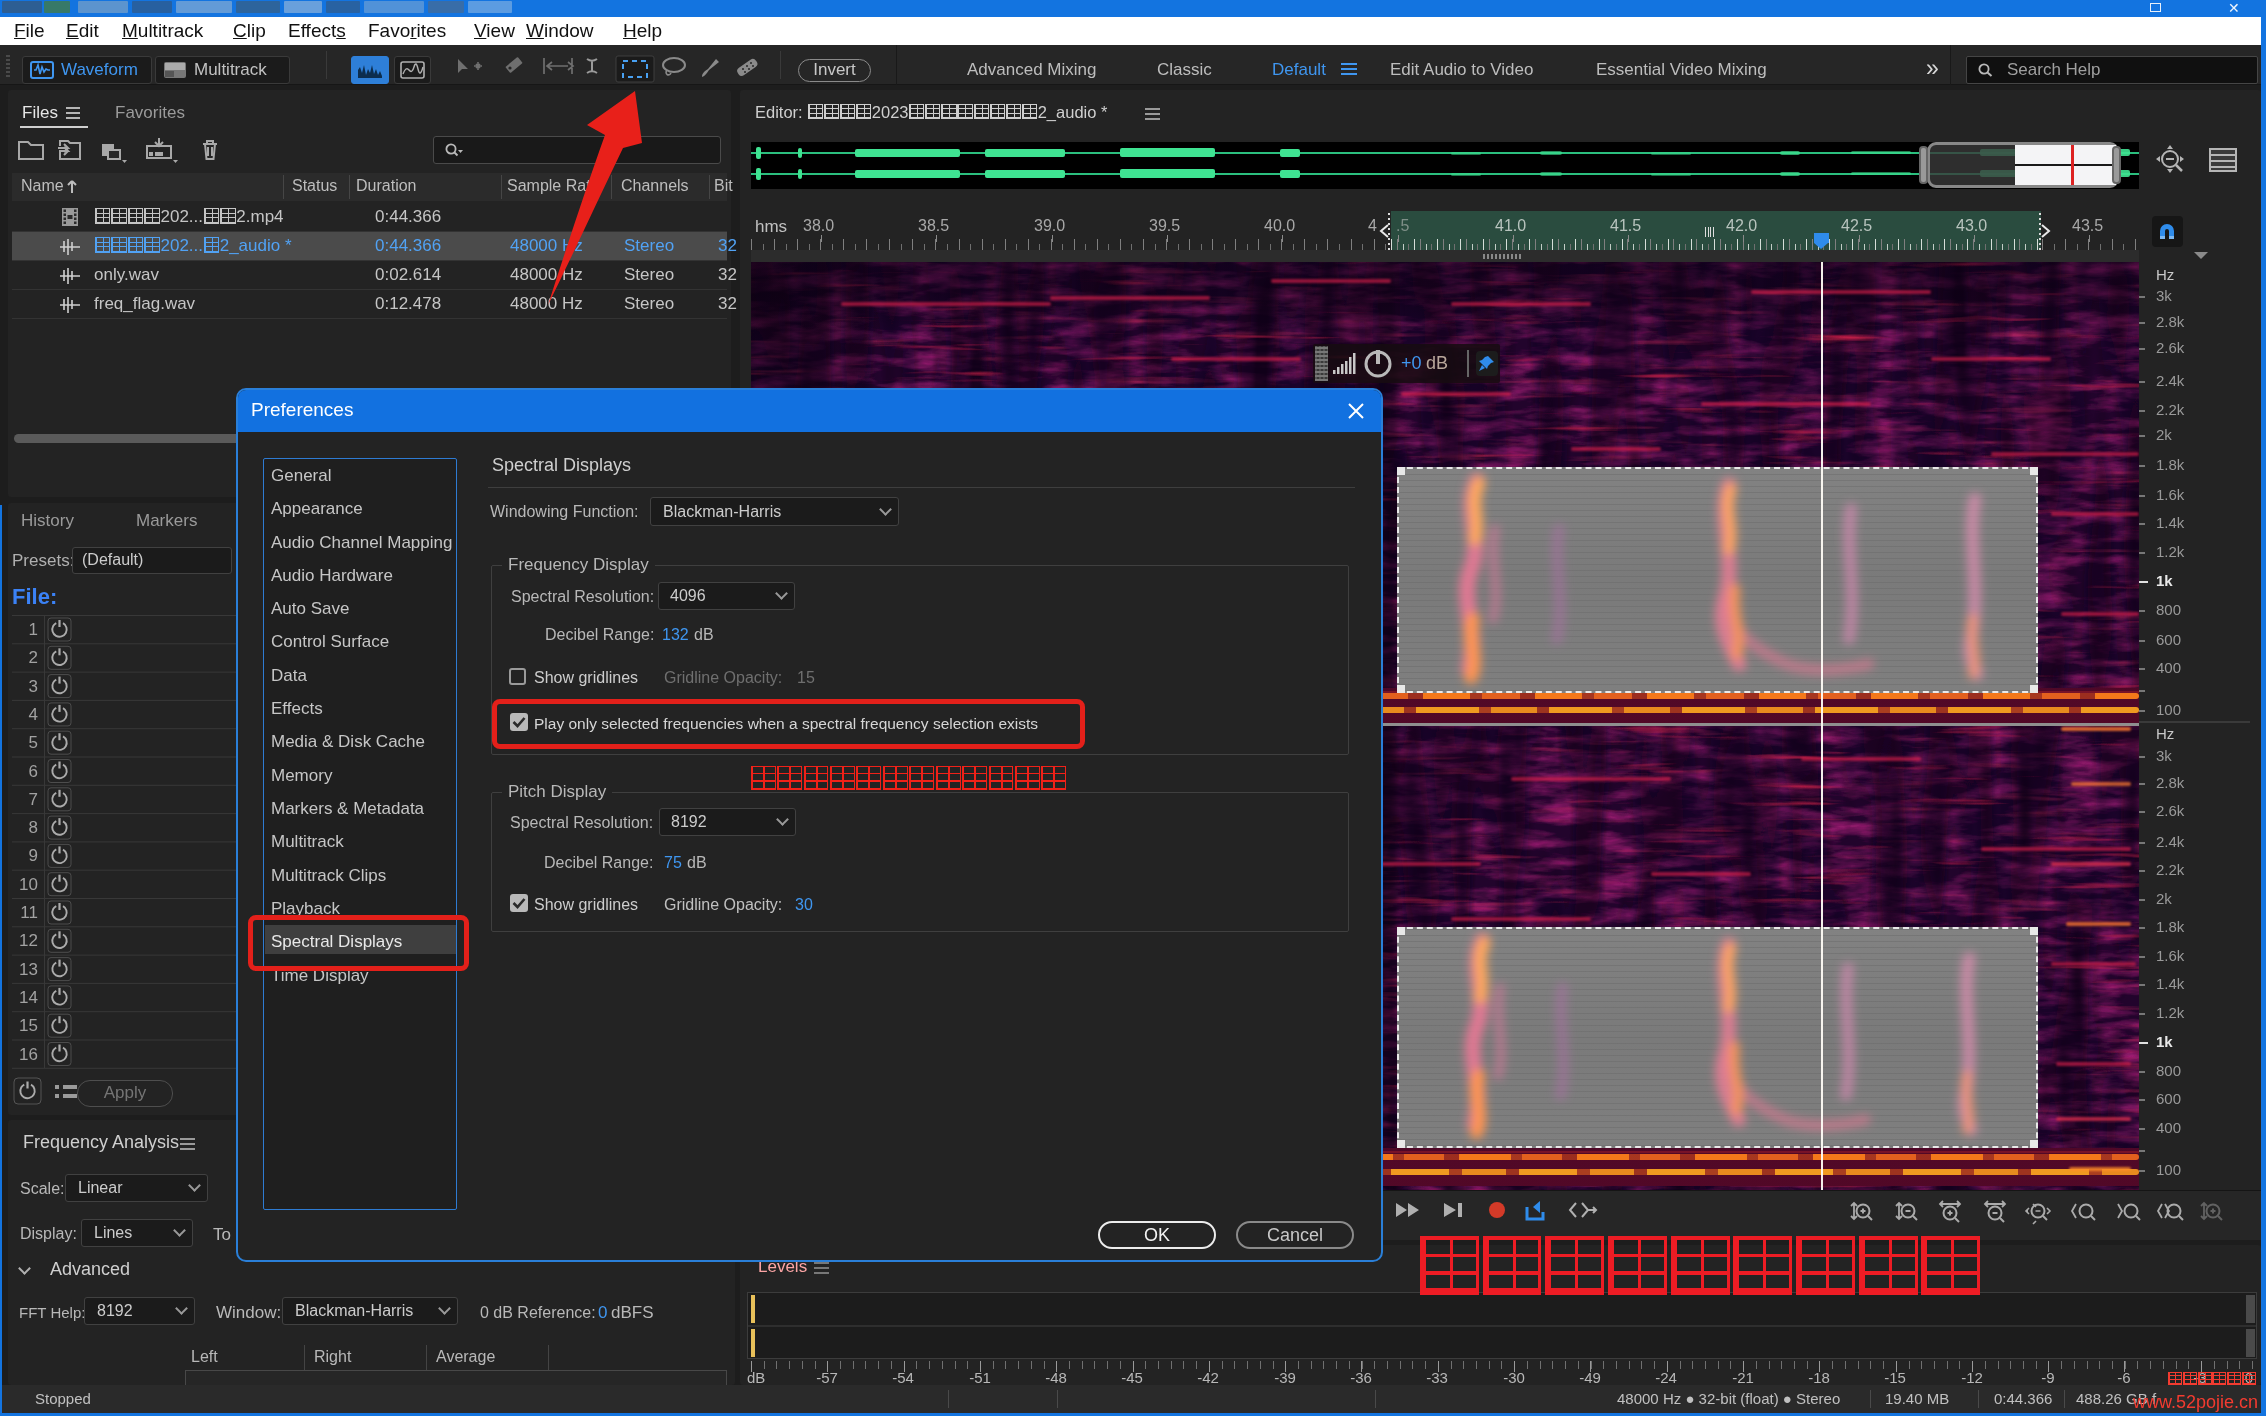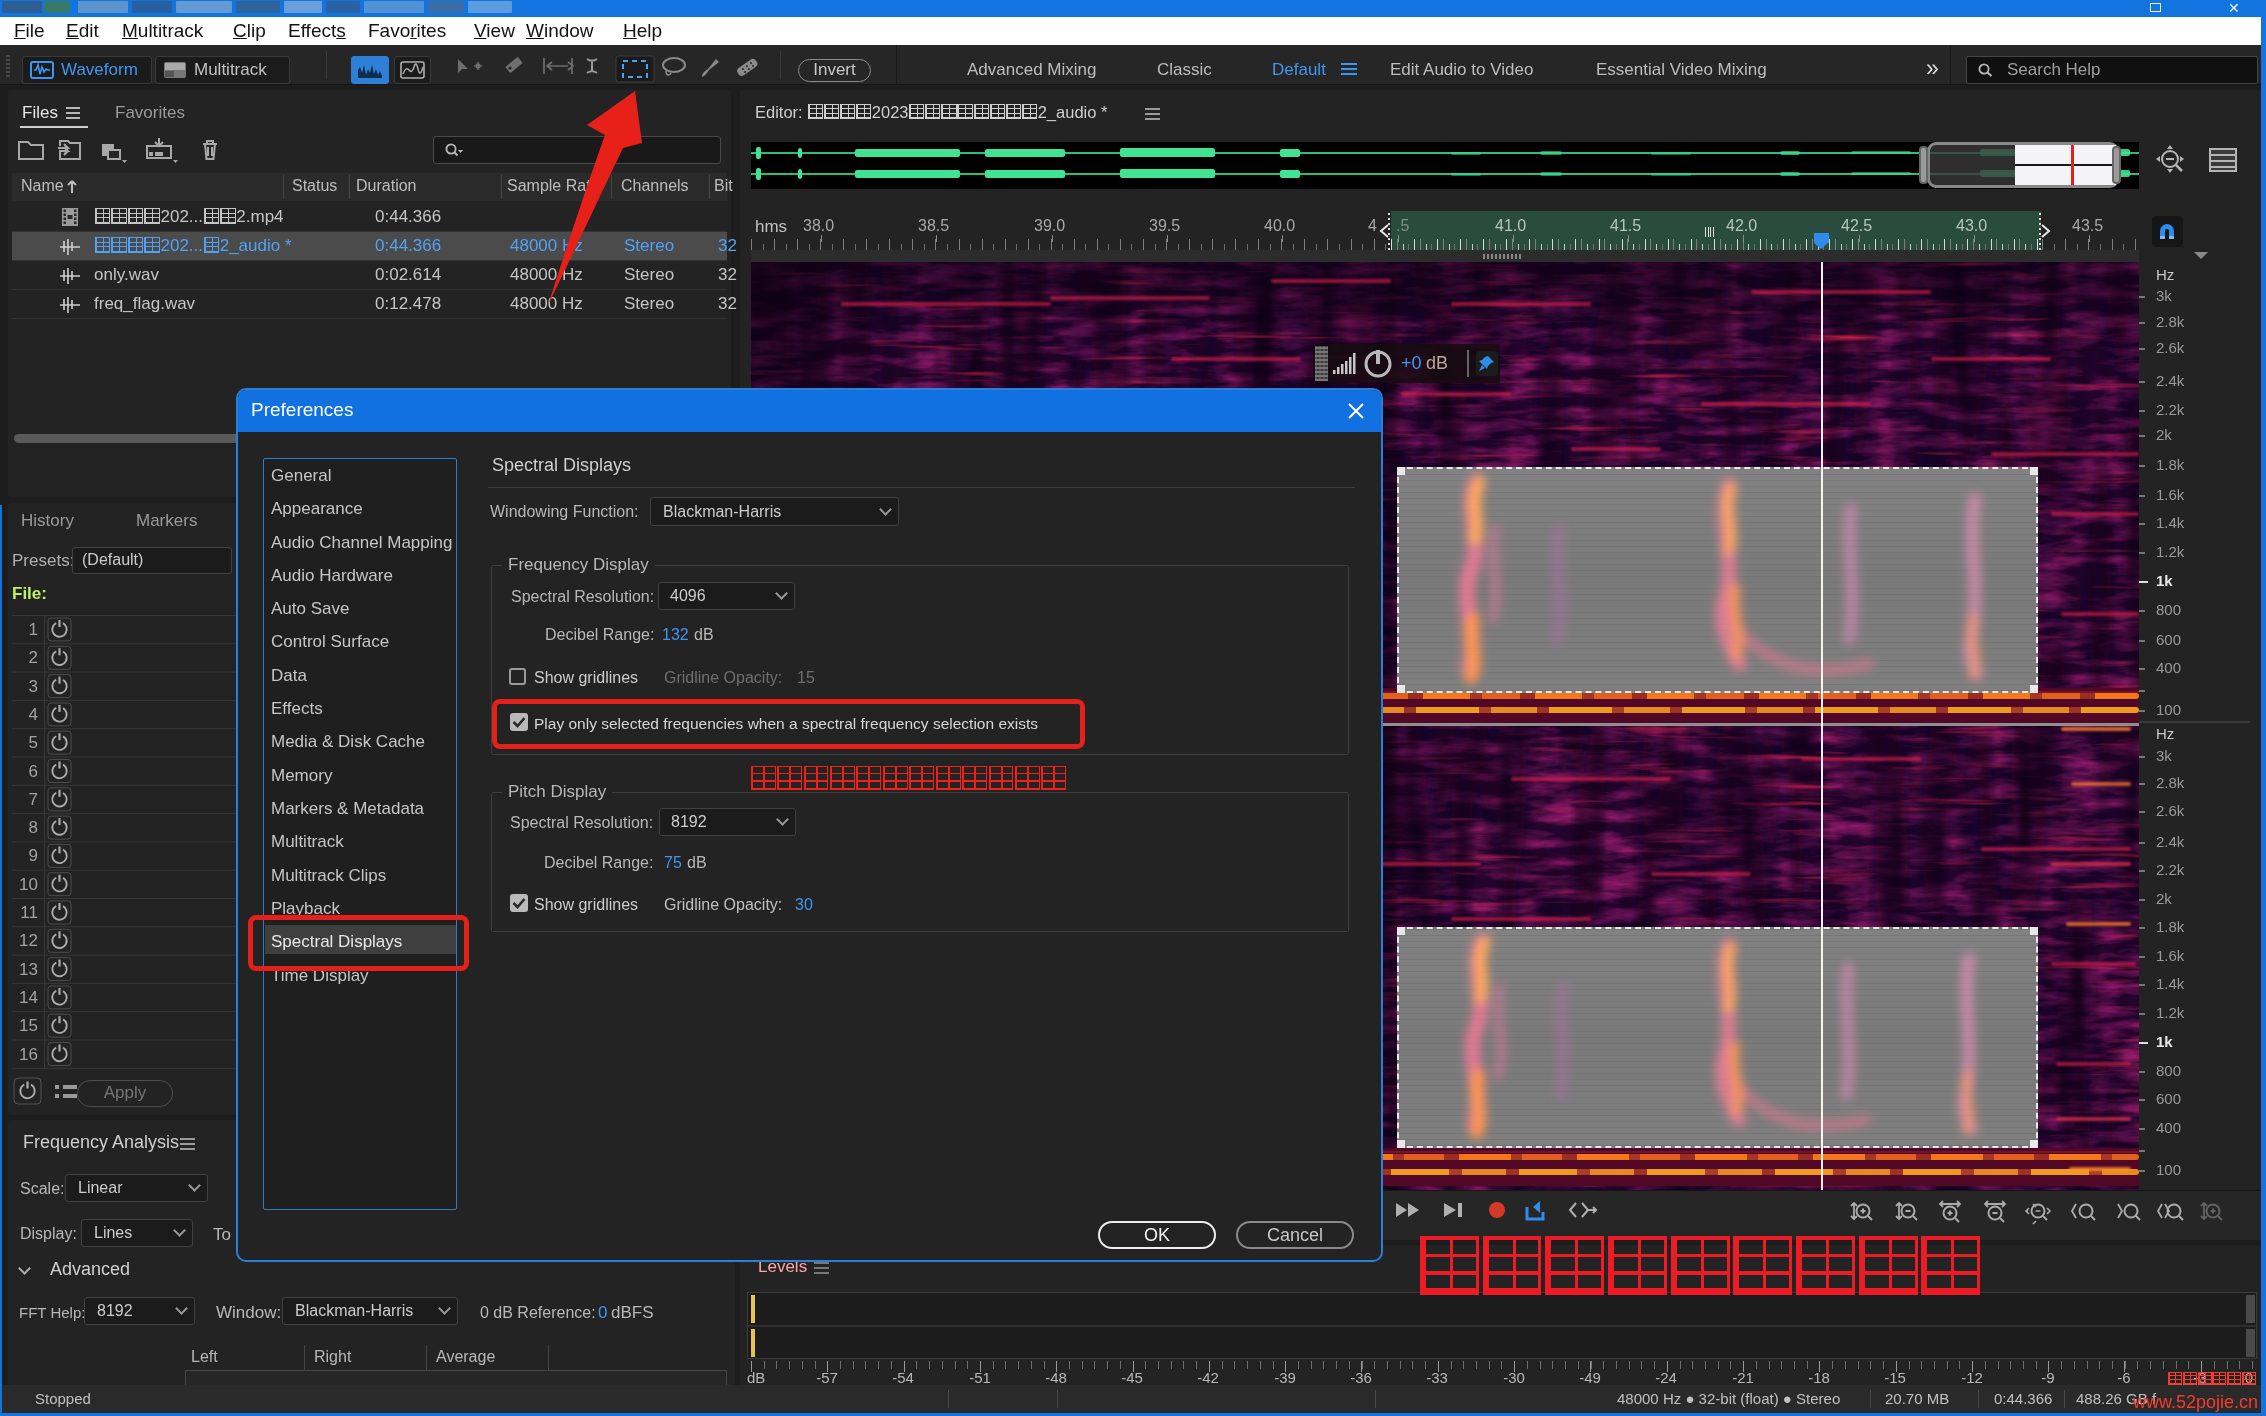--- a/index.html
+++ b/index.html
@@ -278,21 +278,21 @@
   <div class="abs" style="left:6px;top:344px;width:340px;height:9px;background:#5a5a5a;border-radius:5px"></div>
 </div>
 
 <div id="rack" class="panel" style="left:8px;top:503px;width:723px;height:612px">
   <div class="abs" style="left:13px;top:8px;color:#9a9a9a;font-size:17px">History</div>
   <div class="abs" style="left:128px;top:8px;color:#9a9a9a;font-size:17px">Markers</div>
   <div class="abs" style="left:4px;top:48px;color:#b0b0b0;font-size:17px">Presets:</div>
   <div class="dd" style="left:64px;top:44px;width:160px;height:27px">
       <span style="position:absolute;left:9px;top:3px">(Default)</span>
     </div>
-  <div class="abs" style="left:4px;top:81px;color:#bef264;font-size:17px;font-weight:bold">File:</div>
+  <div class="abs" style="left:4px;top:81px;color:#3b82f6;font-size:22px;font-weight:bold">File:</div>
   <svg class="abs" width="723" height="466" viewBox="0 0 723 466" style="left:0;top:112px">
     <defs>
       <g id="pw">
           <circle r="7.2" fill="none" stroke="#ababab" stroke-width="1.9" stroke-dasharray="38 8" transform="rotate(-61)"></circle>
           <line y1="-9.5" y2="-2.5" stroke="#ababab" stroke-width="2.2"></line>
         </g>
     </defs>
     <g stroke="#383838">
         <line x1="4" y1="0.5" x2="719" y2="0.5"></line>
         <line x1="4" y1="28.8" x2="719" y2="28.8"></line>
@@ -850,21 +850,21 @@
   </div>
 </div>
 
 <div id="statusbar" class="abs" style="left:0;top:1385px;width:2266px;height:28px;background:#2a2a2a;color:#c0c0c0;font-size:15px">
   <span class="abs" style="left:35px;top:5px">Stopped</span>
   <div class="abs" style="left:948px;top:5px;width:1px;height:18px;background:#4a4a4a"></div>
   <div class="abs" style="left:1057px;top:5px;width:1px;height:18px;background:#4a4a4a"></div>
   <div class="abs" style="left:1375px;top:5px;width:1px;height:18px;background:#4a4a4a"></div>
   <span class="abs" style="left:1617px;top:5px">48000 Hz ● 32-bit (float) ● Stereo</span>
   <div class="abs" style="left:1870px;top:5px;width:1px;height:18px;background:#4a4a4a"></div>
-  <span class="abs" style="left:1885px;top:5px">20.70 MB</span>
+  <span class="abs" style="left:1885px;top:5px">19.40 MB</span>
   <div class="abs" style="left:1978px;top:5px;width:1px;height:18px;background:#4a4a4a"></div>
   <span class="abs" style="left:1994px;top:5px">0:44.366</span>
   <div class="abs" style="left:2064px;top:5px;width:1px;height:18px;background:#4a4a4a"></div>
   <span class="abs" style="left:2076px;top:5px">488.26 GB f</span>
 </div>
 
 <div class="abs" style="left:2168px;top:1370px;color:#f33b30;font-size:15px;z-index:60"><span class="cj"></span><span class="cj"></span><span class="cj"></span><span class="cj"></span><span class="cj"></span><span class="cj"></span></div>
 <div class="abs" style="left:2133px;top:1392px;color:#f33b30;font-size:18px;font-weight:normal;z-index:60">www.52pojie.cn</div>
 
 <div id="dialog" class="abs" style="left:236px;top:388px;width:1147px;height:874px;background:#232323;border:2px solid #2a7fd8;border-radius:10px;overflow:hidden;z-index:20">

